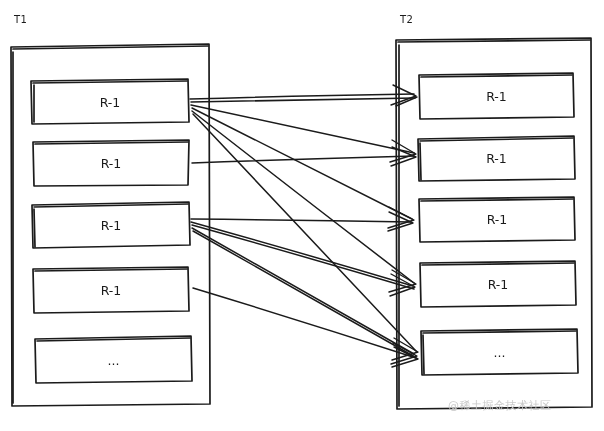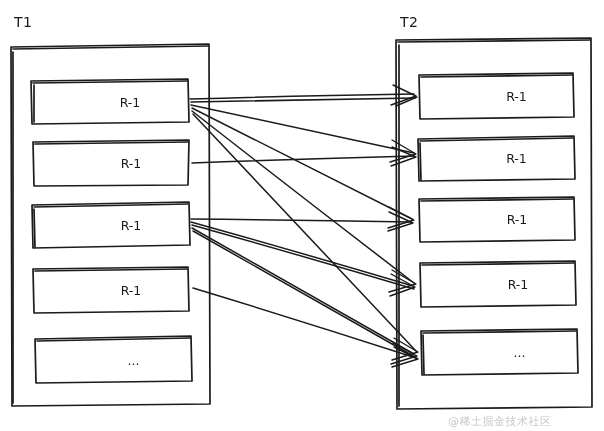--- a/index.html
+++ b/index.html
@@ -14,25 +14,25 @@
   .record-box{stroke-width:1.7;}
   .edge{stroke-width:1.5;}
   .edge-head{stroke-width:1.4;}
   .lbl{
     position:absolute;
     color:#1b1b1b;
     font-family:"DejaVu Sans", sans-serif;
     white-space:nowrap;
     user-select:none;
   }
-  .title-lbl{font-size:14px;letter-spacing:0.5px;}
+  .title-lbl{font-size:10px;letter-spacing:0.5px;}
   .box-lbl{
     font-size:12.5px;
     text-align:center;
-    display:flex;align-items:center;justify-content:center;margin-left:20px;
+    display:flex;align-items:center;justify-content:center;
   }
   .watermark{
     position:absolute;
     color:#c9c9c9;
     font-size:11px;
     letter-spacing:0.5px;
     font-family:"DejaVu Sans", sans-serif;
     white-space:nowrap;
   }
 </style>
@@ -166,15 +166,15 @@
   <div class="lbl box-lbl" style="left:32px;top:203px;width:158px;height:44px;">R-1</div>
   <div class="lbl box-lbl" style="left:33px;top:268px;width:156px;height:44px;">R-1</div>
   <div class="lbl box-lbl" style="left:35px;top:338px;width:157px;height:44px;">...</div>
 
   <div class="lbl box-lbl" style="left:419px;top:74px;width:155px;height:44px;">R-1</div>
   <div class="lbl box-lbl" style="left:418px;top:137px;width:157px;height:43px;">R-1</div>
   <div class="lbl box-lbl" style="left:419px;top:198px;width:156px;height:43px;">R-1</div>
   <div class="lbl box-lbl" style="left:420px;top:262px;width:156px;height:44px;">R-1</div>
   <div class="lbl box-lbl" style="left:421px;top:330px;width:157px;height:44px;">...</div>
 
-  <div class="watermark" style="left:448px;top:398px;margin-top:16px;">@稀土掘金技术社区</div>
+  <div class="watermark" style="left:448px;top:398px;">@稀土掘金技术社区</div>
 
 </div>
 
 </body></html>

